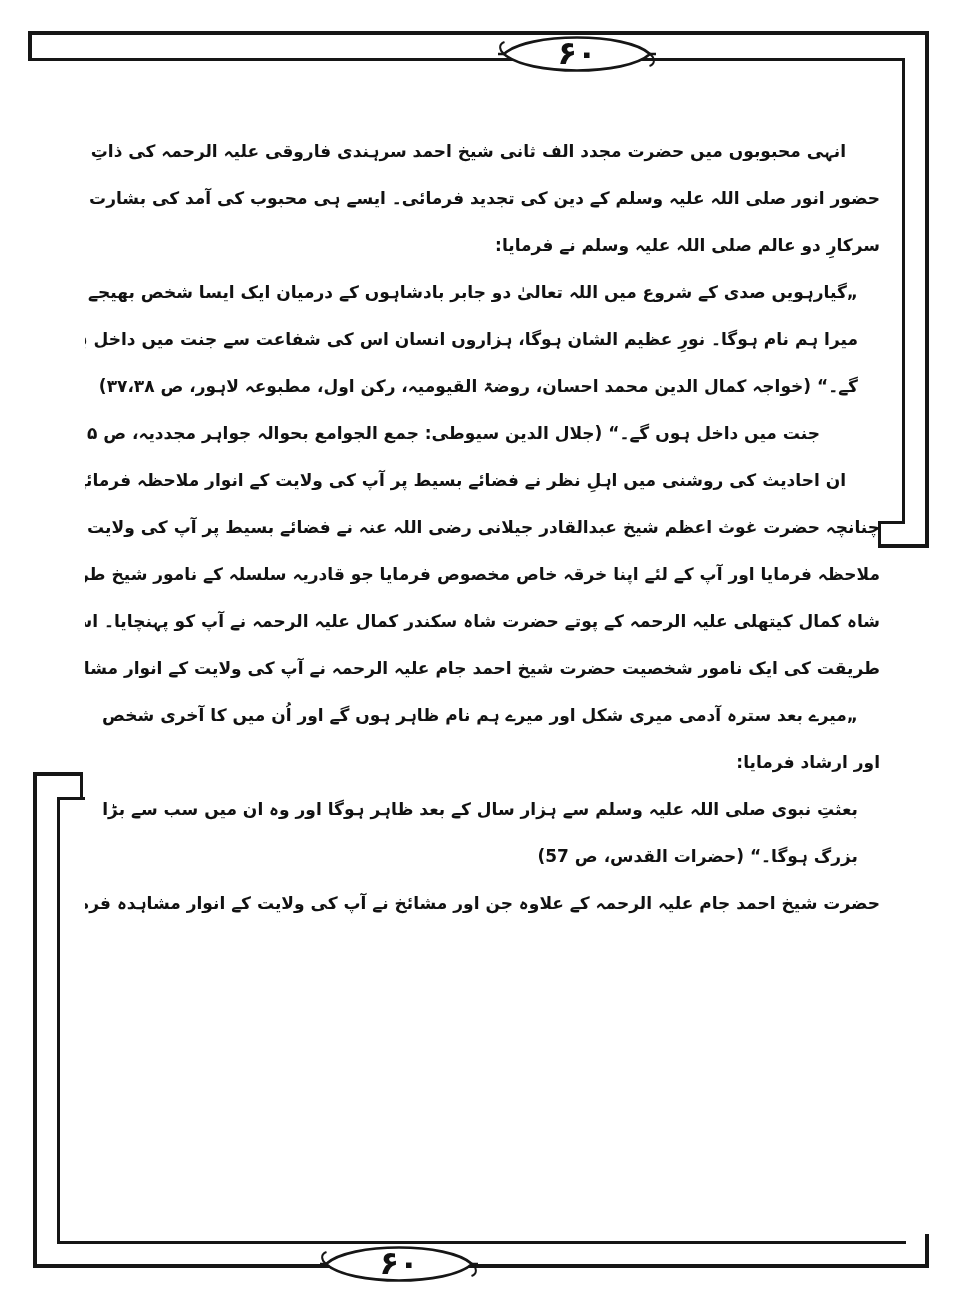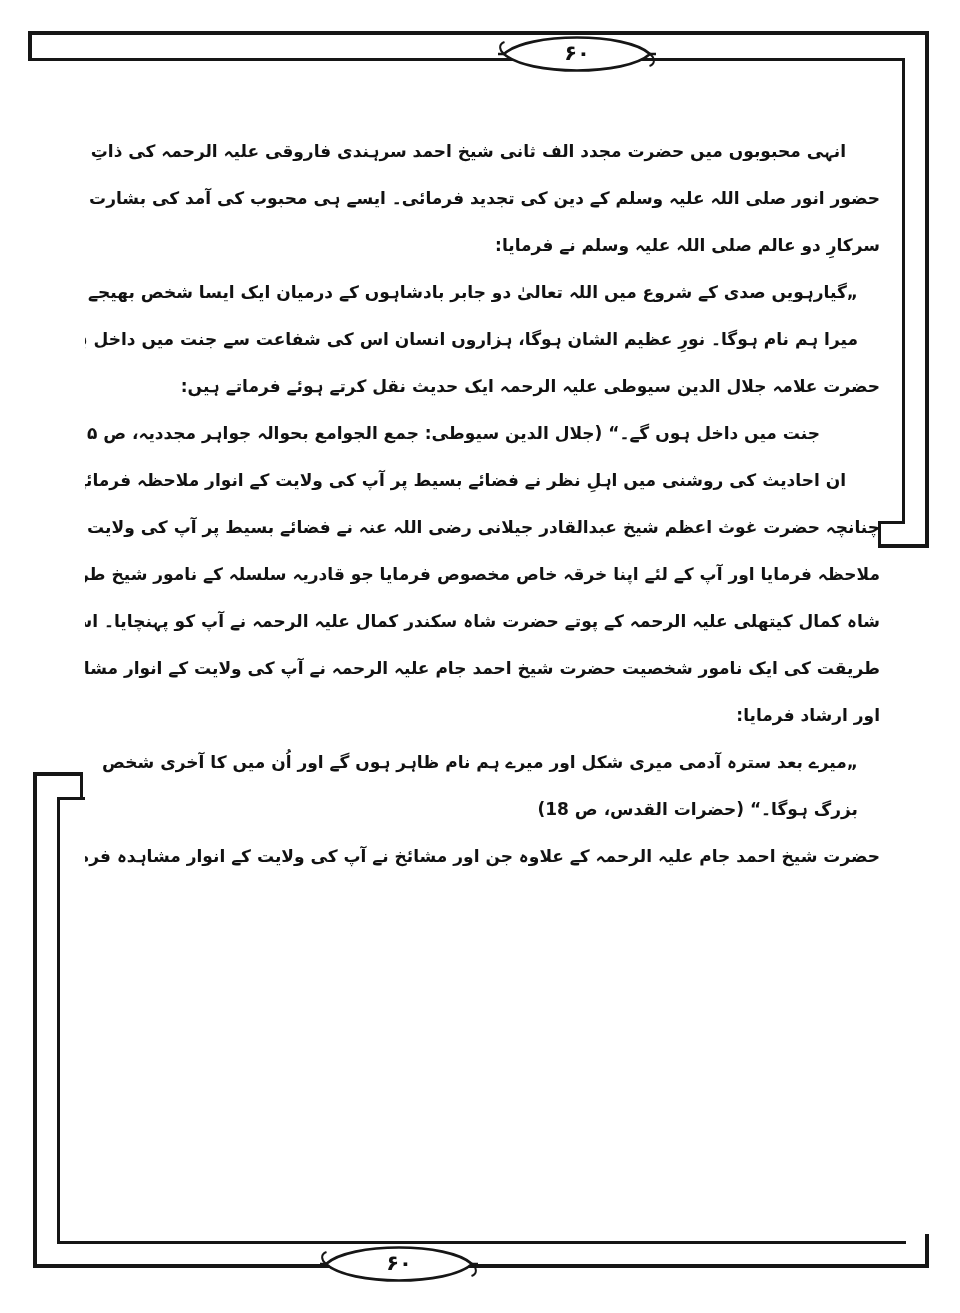--- a/index.html
+++ b/index.html
@@ -14,21 +14,21 @@
   }
   
   .bar { position: absolute; background: #161616; }
 
   
   .ornament { position: absolute; width: 158px; height: 56px; z-index: 5; }
   .ornament svg { display: block; width: 100%; height: 100%; }
   .page-num {
     position: absolute; width: 158px; height: 56px; z-index: 6;
     text-align: center; line-height: 54px;
-    font-size: 21px; font-weight: bold; color: #111;
+    font-size: 32px; font-weight: bold; color: #111;
     direction: rtl;
   }
   .ornament-top, .num-top { left: 498px; top: 26px; }
   .ornament-bottom, .num-bottom { left: 320px; top: 1236px; }
 
   
   .text-block {
     position: absolute;
     top: 128px; left: 85px; width: 795px;
     direction: rtl;
@@ -97,26 +97,27 @@
     </svg>
   </div>
   <div class="page-num num-bottom">۶۰</div>
 
   <div class="text-block">
     <div class="line full indent1">انہی محبوبوں میں حضرت مجدد الف ثانی شیخ احمد سرہندی فاروقی علیہ الرحمہ کی ذاتِ گرامی ہے</div>
     <div class="line full">حضور انور صلی اللہ علیہ وسلم کے دین کی تجدید فرمائی۔ ایسے ہی محبوب کی آمد کی بشارت دیتے ہوئے</div>
     <div class="line short">سرکارِ دو عالم صلی اللہ علیہ وسلم نے فرمایا:</div>
     <div class="line full quote">„گیارہویں صدی کے شروع میں اللہ تعالیٰ دو جابر بادشاہوں کے درمیان ایک ایسا شخص بھیجے گا جو</div>
     <div class="line full quote">میرا ہم نام ہوگا۔ نورِ عظیم الشان ہوگا، ہزاروں انسان اس کی شفاعت سے جنت میں داخل ہوں</div>
-    <div class="line short">حضرت علامہ جلال الدین سیوطی علیہ الرحمہ ایک حدیث نقل کرتے ہوئے فرماتے ہیں:</div>
+    <div class="line short quote">گے۔“ (خواجہ کمال الدین محمد احسان، روضۃ القیومیہ، رکن اول، مطبوعہ لاہور، ص ۳۷،۳۸)</div>
     <div class="line short quote indent2">جنت میں داخل ہوں گے۔“ (جلال الدین سیوطی: جمع الجوامع بحوالہ جواہر مجددیہ، ص ۱۵)</div>
     <div class="line full indent1">ان احادیث کی روشنی میں اہلِ نظر نے فضائے بسیط پر آپ کی ولایت کے انوار ملاحظہ فرمائے</div>
     <div class="line full">چنانچہ حضرت غوث اعظم شیخ عبدالقادر جیلانی رضی اللہ عنہ نے فضائے بسیط پر آپ کی ولایت کا نور</div>
     <div class="line full">ملاحظہ فرمایا اور آپ کے لئے اپنا خرقہ خاص مخصوص فرمایا جو قادریہ سلسلہ کے نامور شیخ طریقت حضرت</div>
     <div class="line full">شاہ کمال کیتھلی علیہ الرحمہ کے پوتے حضرت شاہ سکندر کمال علیہ الرحمہ نے آپ کو پہنچایا۔ اس کے علاوہ راہِ</div>
     <div class="line full">طریقت کی ایک نامور شخصیت حضرت شیخ احمد جام علیہ الرحمہ نے آپ کی ولایت کے انوار مشاہدہ کئے</div>
+    <div class="line full quote">„میرے بعد سترہ آدمی میری شکل اور میرے ہم نام ظاہر ہوں گے اور اُن میں کا آخری شخص</div>
     <div class="line short">اور ارشاد فرمایا:</div>
-    <div class="line full quote">„میرے بعد سترہ آدمی میری شکل اور میرے ہم نام ظاہر ہوں گے اور اُن میں کا آخری شخص</div>
-    <div class="line short quote">بزرگ ہوگا۔“ (حضرات القدس، ص 18)</div>
+    <div class="line full quote">بعثتِ نبوی صلی اللہ علیہ وسلم سے ہزار سال کے بعد ظاہر ہوگا اور وہ ان میں سب سے بڑا</div>
+    <div class="line short quote">بزرگ ہوگا۔“ (حضرات القدس، ص 57)</div>
     <div class="line full">حضرت شیخ احمد جام علیہ الرحمہ کے علاوہ جن اور مشائخ نے آپ کی ولایت کے انوار مشاہدہ فرمائے</div>
   </div>
 
 </div>
 
 </body></html>

